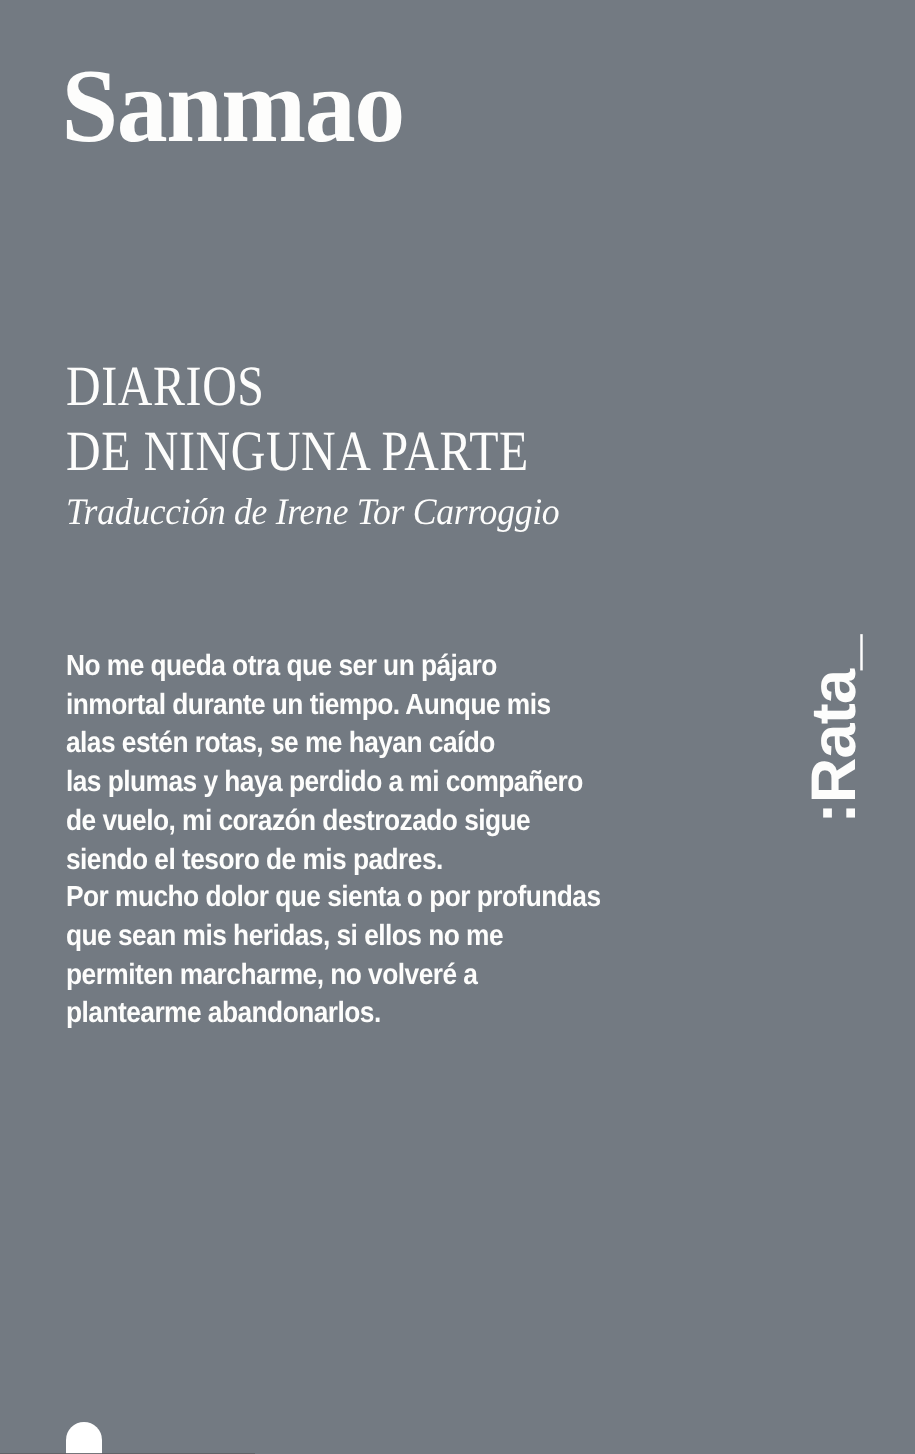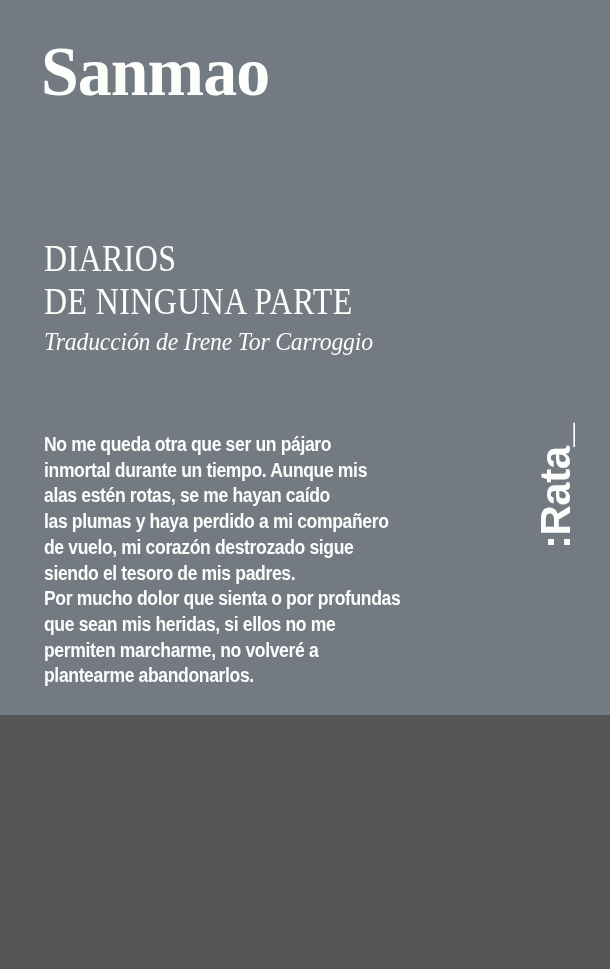--- a/index.html
+++ b/index.html
@@ -3,21 +3,21 @@
 <meta charset="utf-8">
 <style>
   html, body {
     margin: 0;
     padding: 0;
     background: #555;
   }
   .cover {
     position: relative;
     width: 610px;
-    height: 715px;
+    height: 969px;
     overflow: hidden;
     font-family: "Liberation Serif", "DejaVu Serif", serif;
   }
   .author {
     position: absolute;
     left: 41px;
     top: 37px;
     font-family: "Liberation Serif", "DejaVu Serif", serif;
     font-weight: 700;
     font-size: 70px;

